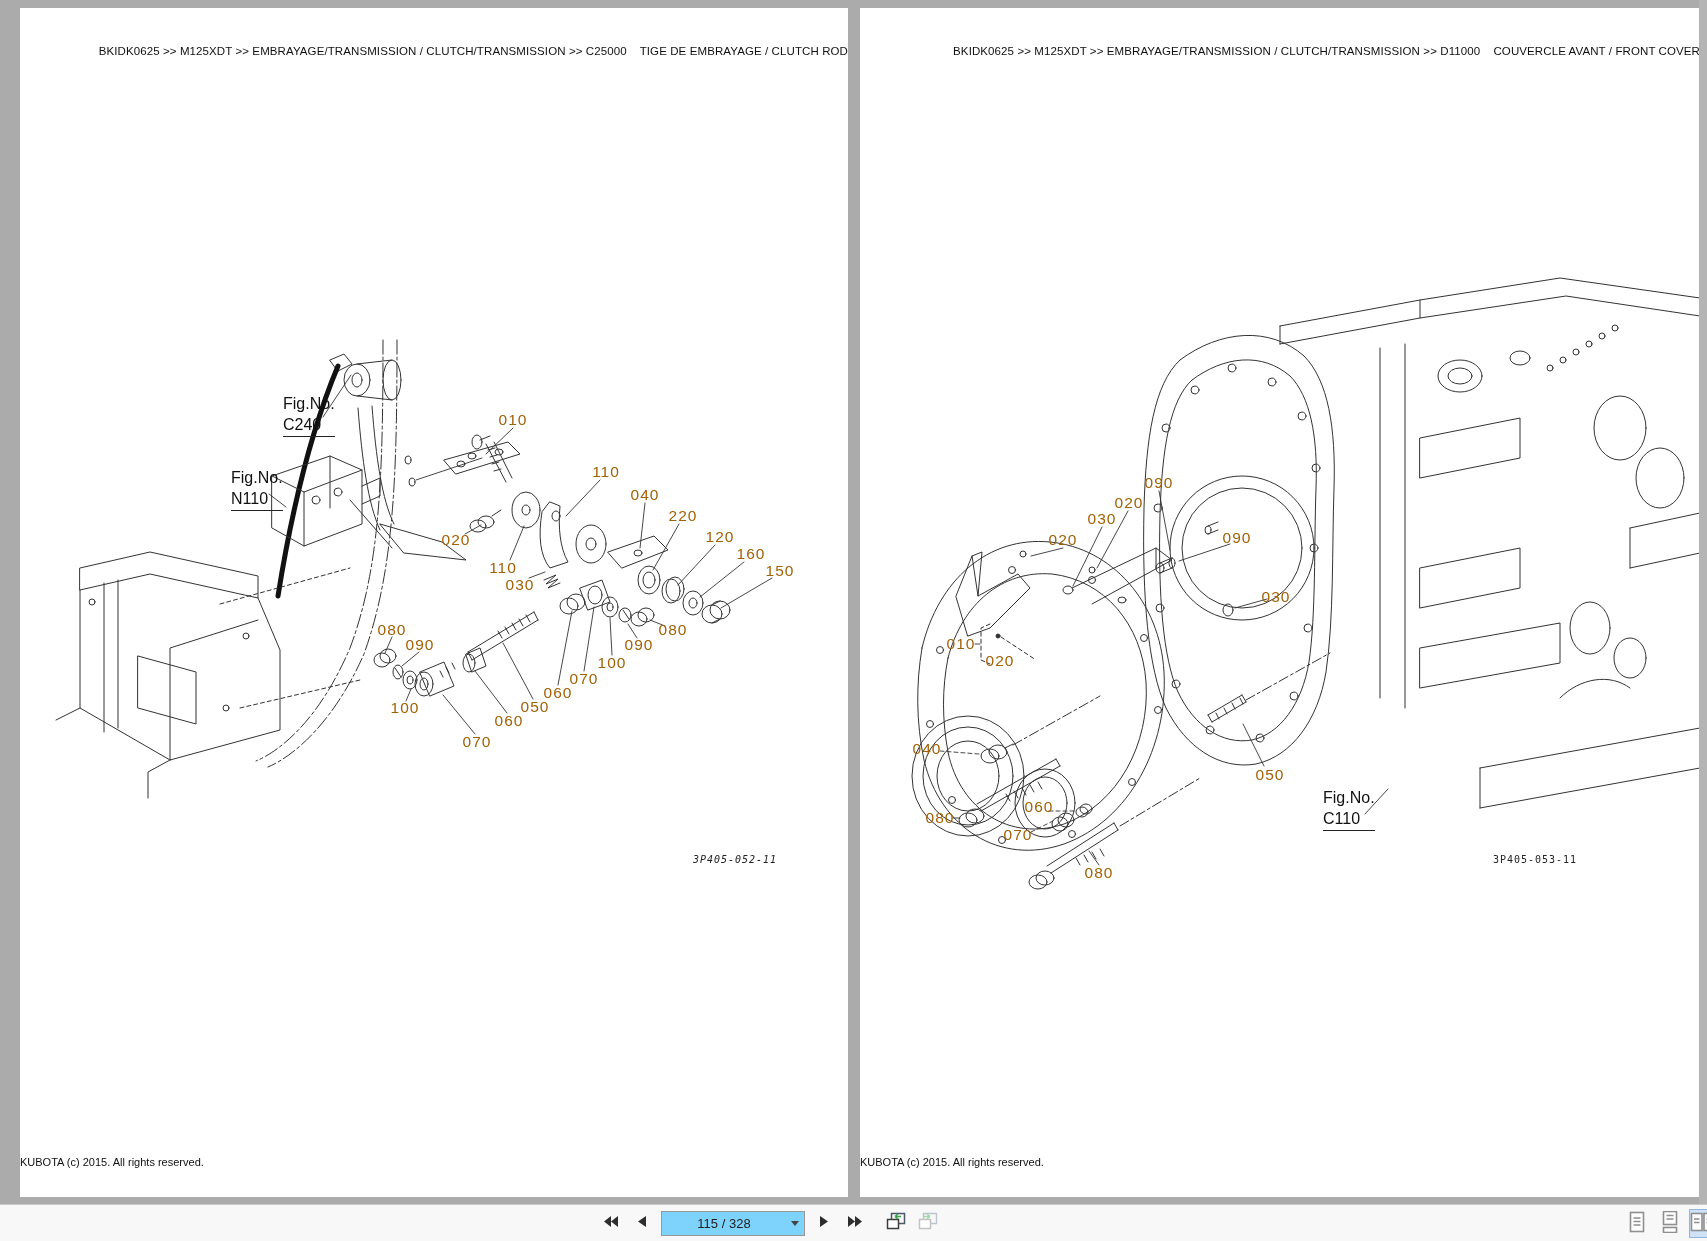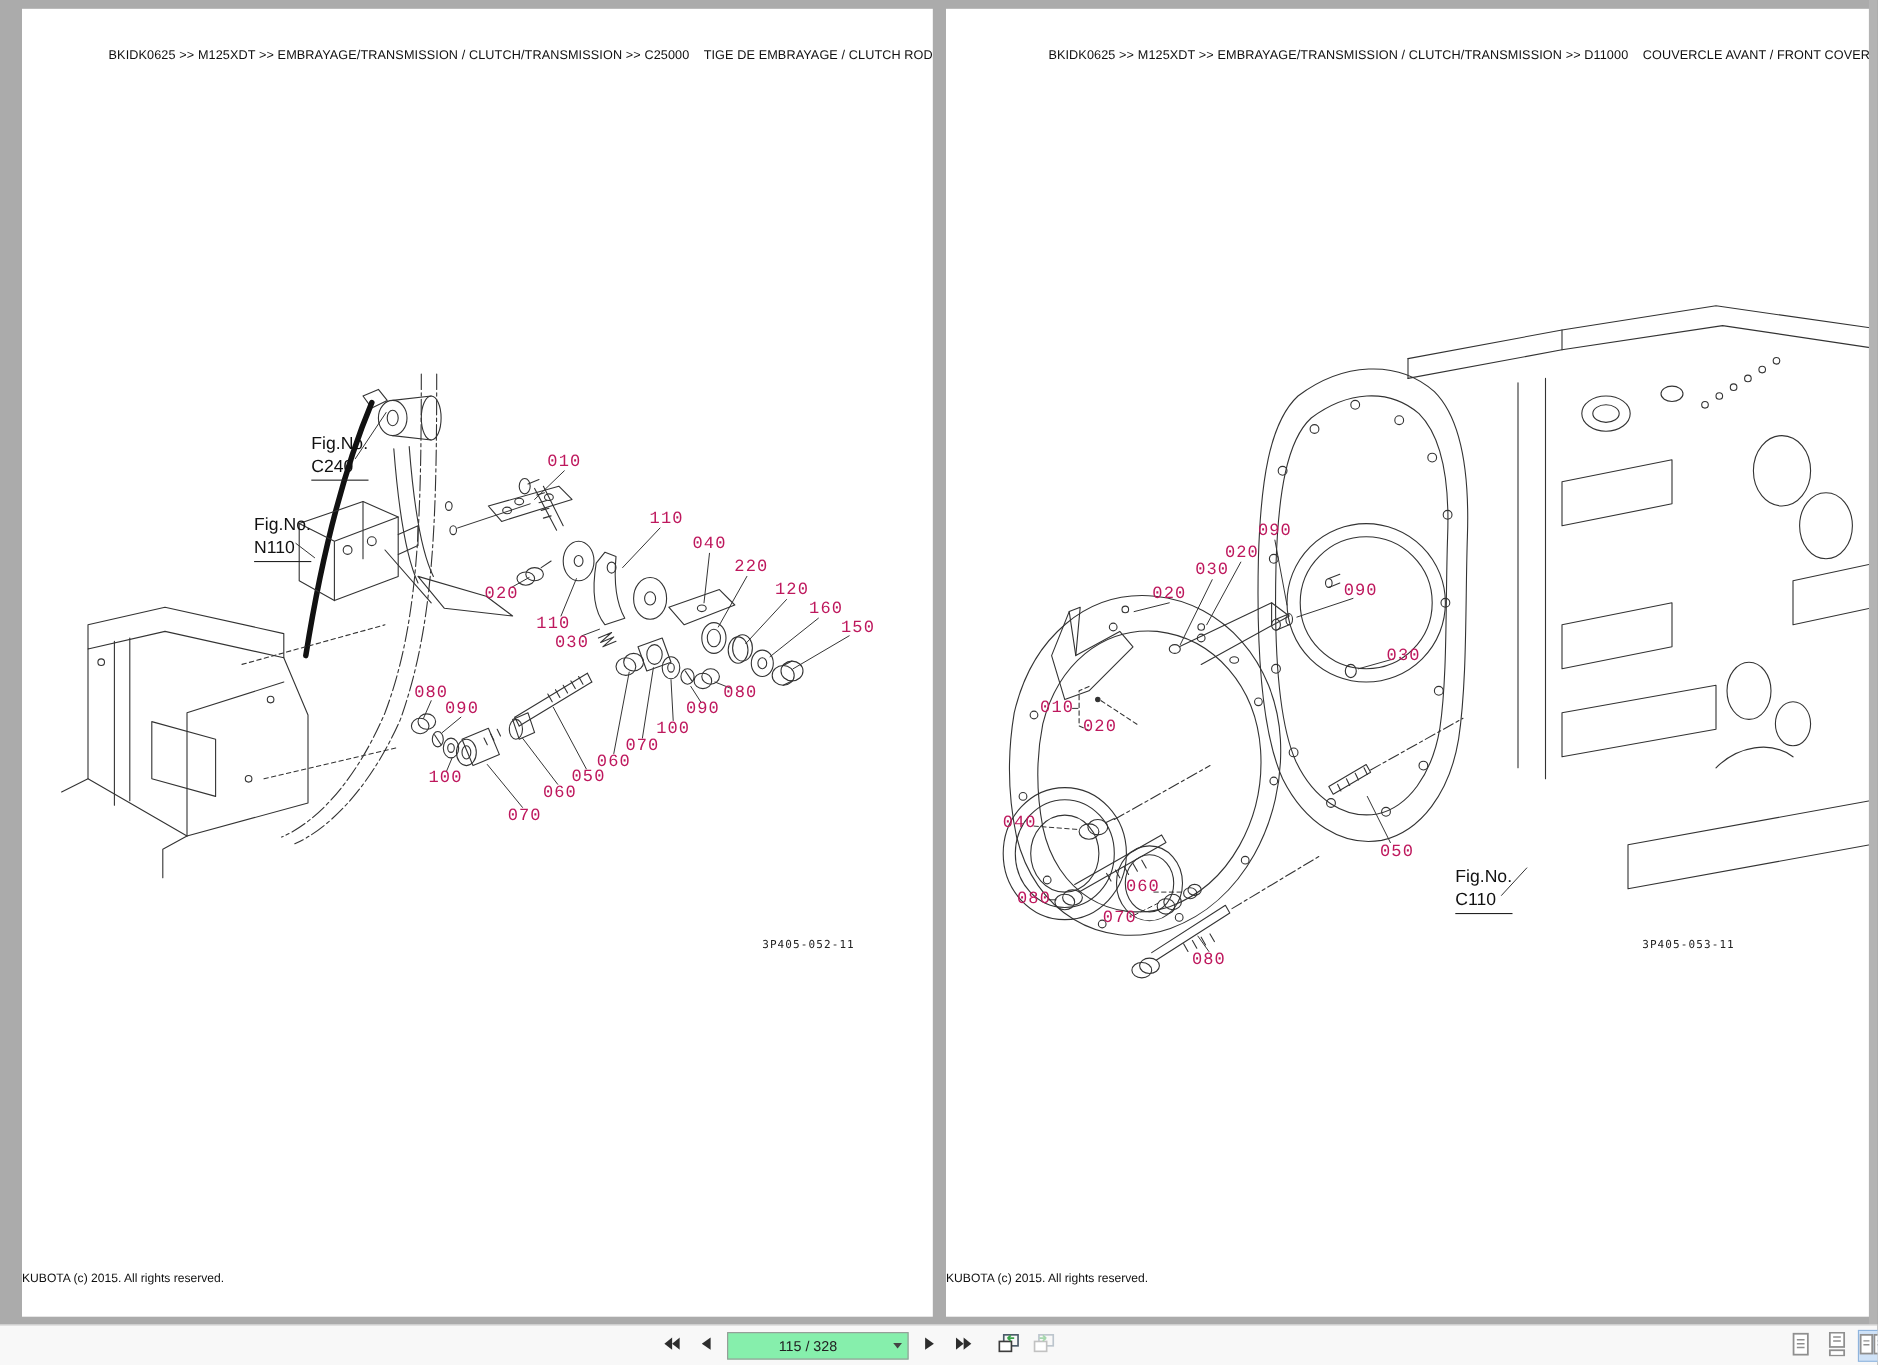--- a/index.html
+++ b/index.html
@@ -8,34 +8,34 @@
   .page{position:absolute;top:8px;background:#ffffff;}
   #page-0{left:20px;width:828px;height:1189px;}
   #page-1{left:860px;width:840px;height:1189px;}
   .page svg.diagram{position:absolute;left:0;top:0;}
   .page-header{position:absolute;top:37px;left:0;right:0;text-align:right;
                font-size:11.5px;color:#101010;white-space:pre;letter-spacing:0.1px;}
   .page-footer{position:absolute;top:1148px;left:0;right:0;text-align:left;
                font-size:11px;color:#101010;}
   .overlay{position:absolute;left:0;top:0;right:0;bottom:0;}
   .callout{position:absolute;transform:translate(-50%,-50%);font-size:15.5px;
-           color:#be185d;letter-spacing:1px;line-height:1;white-space:nowrap;font-family:Liberation Mono, monospace;}
+           color:#a16207;letter-spacing:1px;line-height:1;white-space:nowrap;}
   .figref{position:absolute;font-size:16px;color:#111;line-height:1.3;white-space:nowrap;}
   .fr-label{display:block;}
   .fr-code{display:block;border-bottom:1.2px solid #222;padding-right:14px;}
   .drawnum{position:absolute;transform:translate(-50%,-50%);
            font-family:"DejaVu Sans Mono",monospace;font-size:10px;letter-spacing:1px;color:#222;}
   .scrollbar{position:absolute;right:0;top:0;width:8px;height:1204px;background:#b4b4b4;}
   .toolbar{position:absolute;left:0;top:1204px;width:100%;height:37px;background:#f8f8f8;
            border-top:1px solid #c9c9c9;}
   .nav-cluster{position:absolute;left:597px;top:5px;display:flex;align-items:center;gap:6px;}
   .tb-btn{width:26px;height:26px;border:none;background:transparent;display:flex;
           align-items:center;justify-content:center;padding:0;cursor:pointer;}
   .tb-btn.viewbtn{margin-left:8px;}
-  .page-box{display:flex;align-items:center;width:165px;height:25px;background:#86efac;
+  .page-box{display:flex;align-items:center;width:144px;height:25px;background:#7dd3fc;
             border:1px solid #979797;box-sizing:border-box;}
   .page-box input{flex:1;border:none;outline:none;text-align:center;font-size:13px;
                   font-family:"Liberation Sans",sans-serif;color:#222;background:transparent;min-width:0;}
   .caret{width:18px;display:flex;justify-content:center;align-items:center;height:100%;cursor:pointer;}
   .caret::after{content:"";border-left:4px solid transparent;border-right:4px solid transparent;
                 border-top:5px solid #444;}
   .layout-cluster{position:absolute;right:-10px;top:4px;display:flex;align-items:center;gap:5px;}
   .layout-btn{width:28px;height:29px;display:flex;align-items:center;justify-content:center;
               background:transparent;border:1px solid transparent;padding:0;cursor:pointer;}
   .layout-btn.active{background:#cfe2f7;border:1px solid #8fb4dd;}
@@ -200,21 +200,21 @@
         <div class="callout" style="left: 619px; top: 637px;">090</div>
         <div class="callout" style="left: 653px; top: 622px;">080</div>
         <div class="figref" style="left: 263px; top: 386px;">
           <span class="fr-label">Fig.No.</span>
           <span class="fr-code">C240</span>
         </div>
         <div class="figref" style="left: 211px; top: 460px;">
           <span class="fr-label">Fig.No.</span>
           <span class="fr-code">N110</span>
         </div>
-        <div class="drawnum" style="left: 715px; top: 851px;">3P405-052-11</div>
+        <div class="drawnum" style="left: 715px; top: 851px; font-style: italic;">3P405-052-11</div>
       </div>
     <div class="page-footer">KUBOTA (c) 2015. All rights reserved.</div>
   </div>
 
   <div class="page" id="page-1">
     <div class="page-header">BKIDK0625 &gt;&gt; M125XDT &gt;&gt; EMBRAYAGE/TRANSMISSION / CLUTCH/TRANSMISSION &gt;&gt; D11000    COUVERCLE AVANT / FRONT COVER</div>
 
     <svg class="diagram" width="840" height="1189" viewBox="0 0 840 1189">
       <g stroke="#333" fill="none" stroke-width="1" stroke-linecap="round" stroke-linejoin="round">
 

